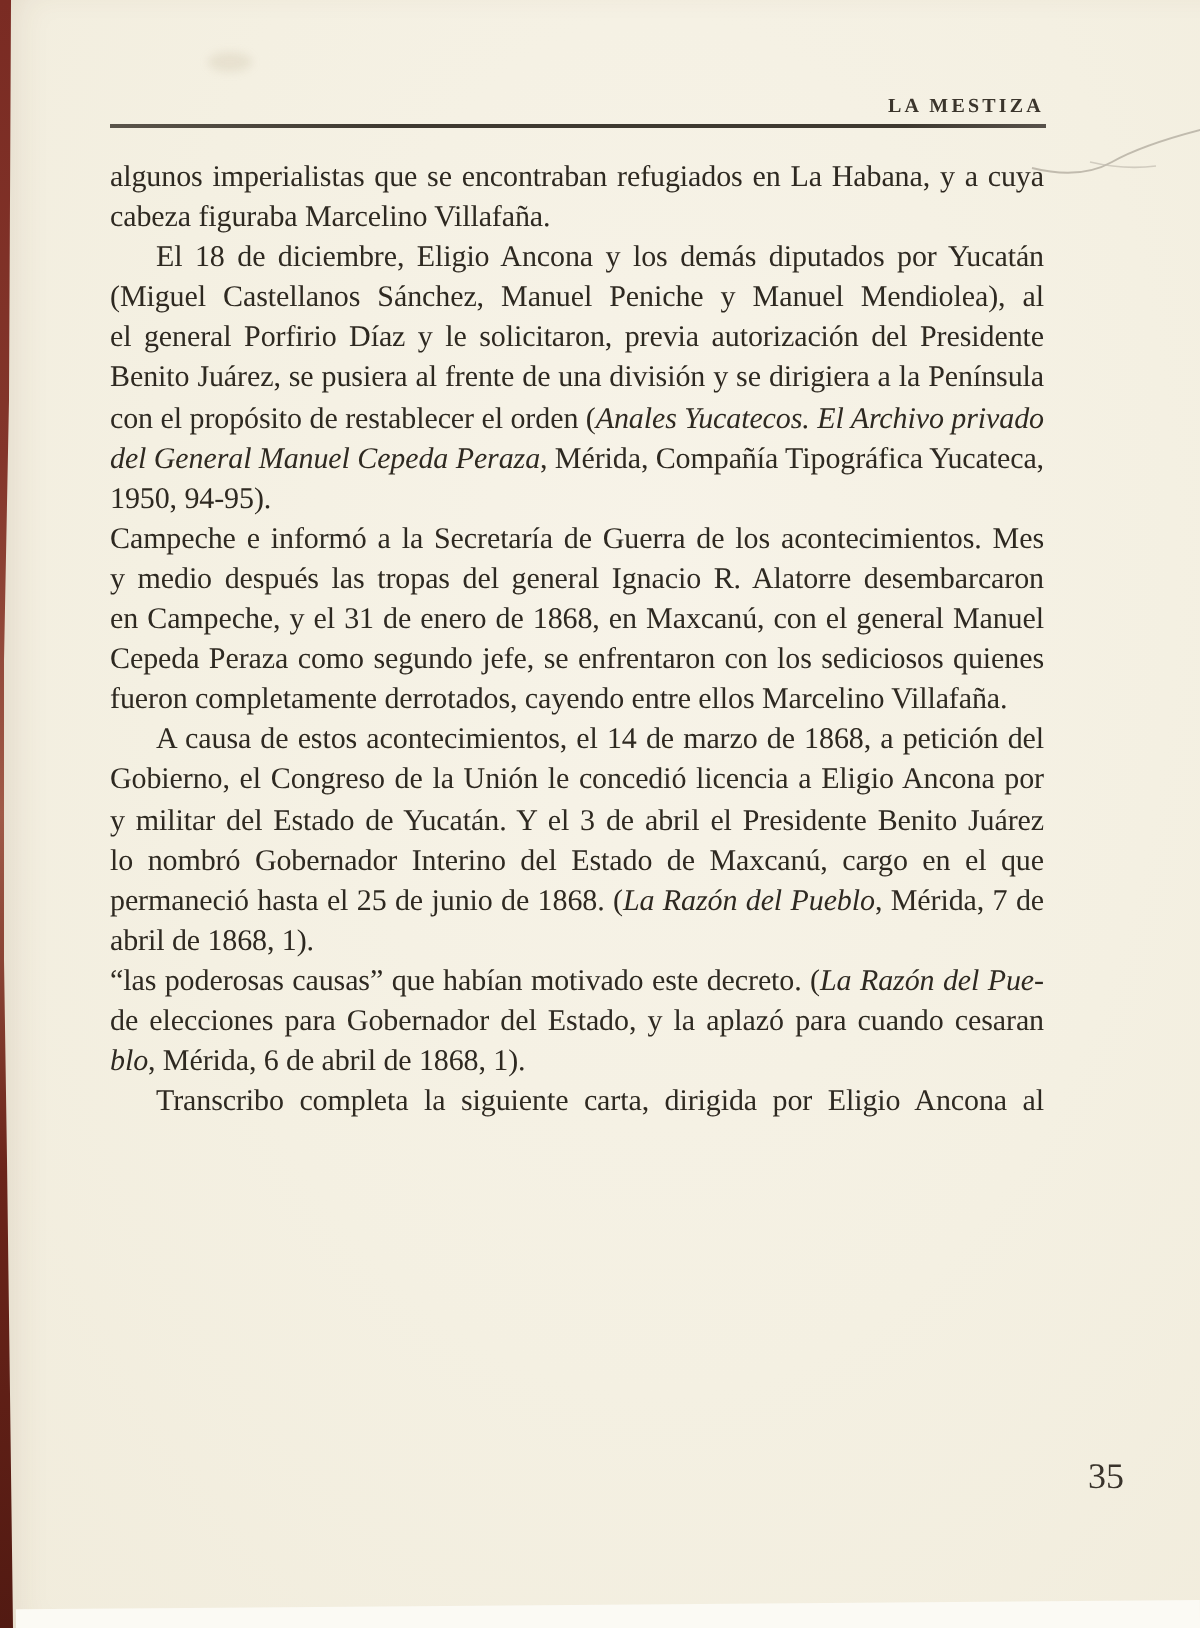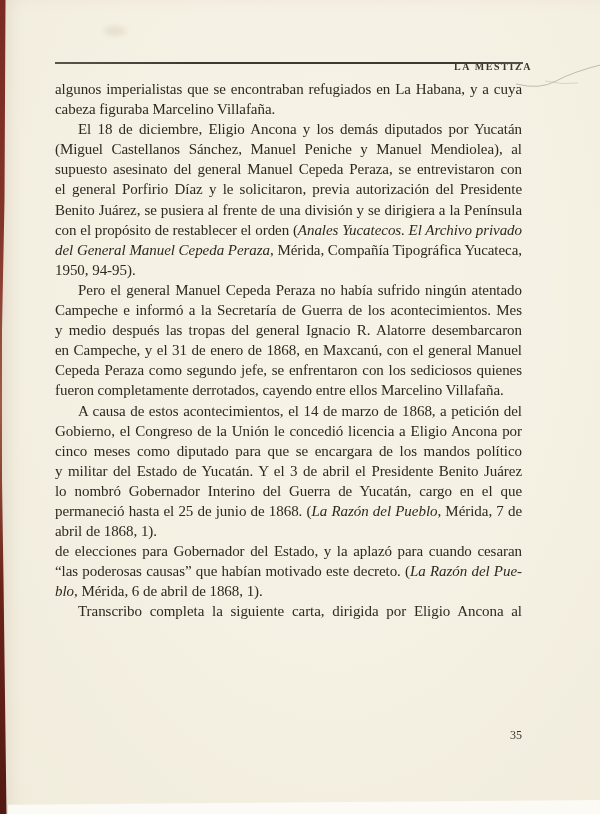--- a/index.html
+++ b/index.html
@@ -33,28 +33,27 @@
     left: 8px; right: 0;
     bottom: -8px;
     height: 22px;
     background: #fbfaf4;
     transform: rotate(-0.45deg);
     transform-origin: right center;
   }
   .running-header {
     position: absolute;
     top: 48px;
-    left: 65px;
+    left: 55px;
     width: 467px;
     text-align: right;
     font-size: 10px;
     font-weight: bold;
     letter-spacing: 1.6px;
     color: #3b352c;
-    margin-top: 13px;
   }
   .header-rule {
     position: absolute;
     top: 62px;
     left: 55px;
     width: 468px;
     height: 2px;
     background: linear-gradient(90deg, #5a544a, #3e3930 30%, #3e3930 85%, #57514a);
   }
   .scan-hairline {
@@ -82,23 +81,23 @@
     text-align-last: left;
   }
   .page-body .line.indent {
     text-indent: 23px;
     font-family: Liberation Serif, serif;
   }
   .page-body i {
   }
   .page-number {
     position: absolute;
-    left: 510px;
+    left: 544px;
     top: 728px;
-    font-size: 12px;
+    font-size: 18px;
     color: #39332b;
   }
   
   .smudge {
     position: absolute;
     left: 104px; top: 26px;
     width: 22px; height: 10px;
     border-radius: 50%;
     background: rgba(180, 160, 130, 0.18);
     filter: blur(2px);
@@ -130,41 +129,38 @@
   <svg class="scan-hairline" viewBox="0 0 600 120" aria-hidden="true">
     <path d="M 516 84 Q 540 90 556 81 T 604 64" fill="none" stroke="#b7b1a4" stroke-width="1" opacity="0.85"></path>
     <path d="M 545 81 Q 562 85 578 83" fill="none" stroke="#c2bcb0" stroke-width="0.8" opacity="0.7"></path>
   </svg>
 
   <div class="page-body">
       <div class="line"><span>algunos imperialistas que se encontraban refugiados en La Habana, y a cuya</span></div>
       <div class="line last"><span>cabeza figuraba Marcelino Villafaña.</span></div>
       <div class="line indent"><span>El 18 de diciembre, Eligio Ancona y los demás diputados por Yucatán</span></div>
       <div class="line"><span>(Miguel Castellanos Sánchez, Manuel Peniche y Manuel Mendiolea), al</span></div>
-      <div class="line"><span>supuesto asesinato del general Manuel Cepeda Peraza, se entrevistaron con</span></div>
       <div class="line"><span>el general Porfirio Díaz y le solicitaron, previa autorización del Presidente</span></div>
       <div class="line"><span>Benito Juárez, se pusiera al frente de una división y se dirigiera a la Península</span></div>
       <div class="line"><span>con el propósito de restablecer el orden (</span><i>Anales Yucatecos. El Archivo privado</i></div>
       <div class="line"><i>del General Manuel Cepeda Peraza</i><span>, Mérida, Compañía Tipográfica Yucateca,</span></div>
       <div class="line last"><span>1950, 94-95).</span></div>
-      <div class="line indent"><span>Pero el general Manuel Cepeda Peraza no había sufrido ningún atentado</span></div>
       <div class="line"><span>Campeche e informó a la Secretaría de Guerra de los acontecimientos. Mes</span></div>
       <div class="line"><span>y medio después las tropas del general Ignacio R. Alatorre desembarcaron</span></div>
       <div class="line"><span>en Campeche, y el 31 de enero de 1868, en Maxcanú, con el general Manuel</span></div>
       <div class="line"><span>Cepeda Peraza como segundo jefe, se enfrentaron con los sediciosos quienes</span></div>
       <div class="line last"><span>fueron completamente derrotados, cayendo entre ellos Marcelino Villafaña.</span></div>
       <div class="line indent"><span>A causa de estos acontecimientos, el 14 de marzo de 1868, a petición del</span></div>
       <div class="line"><span>Gobierno, el Congreso de la Unión le concedió licencia a Eligio Ancona por</span></div>
-      <div class="line"><span>cinco meses como diputado para que se encargara de los mandos político</span></div>
       <div class="line"><span>y militar del Estado de Yucatán. Y el 3 de abril el Presidente Benito Juárez</span></div>
-      <div class="line"><span>lo nombró Gobernador Interino del Guerra de Yucatán, cargo en el que</span></div>
+      <div class="line"><span>lo nombró Gobernador Interino del Estado de Maxcanú, cargo en el que</span></div>
       <div class="line"><span>permaneció hasta el 25 de junio de 1868. (</span><i>La Razón del Pueblo</i><span>, Mérida, 7 de</span></div>
       <div class="line last"><span>abril de 1868, 1).</span></div>
+      <div class="line"><span>“las poderosas causas” que habían motivado este decreto. (</span><i>La Razón del Pue-</i></div>
       <div class="line"><span>de elecciones para Gobernador del Estado, y la aplazó para cuando cesaran</span></div>
-      <div class="line"><span>“las poderosas causas” que habían motivado este decreto. (</span><i>La Razón del Pue-</i></div>
       <div class="line last"><i>blo</i><span>, Mérida, 6 de abril de 1868, 1).</span></div>
       <div class="line indent"><span>Transcribo completa la siguiente carta, dirigida por Eligio Ancona al</span></div>
     </div>
 
   <div class="page-number">35</div>
 
   <div class="bottom-band"></div>
 
 </div>
 

